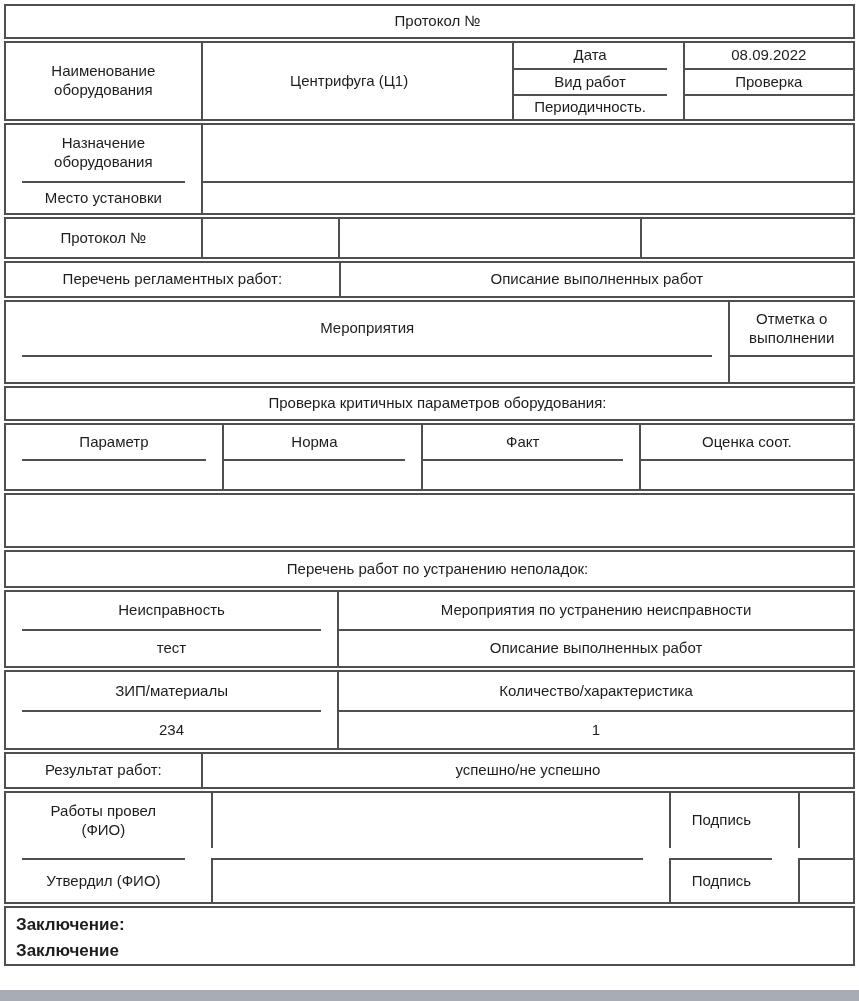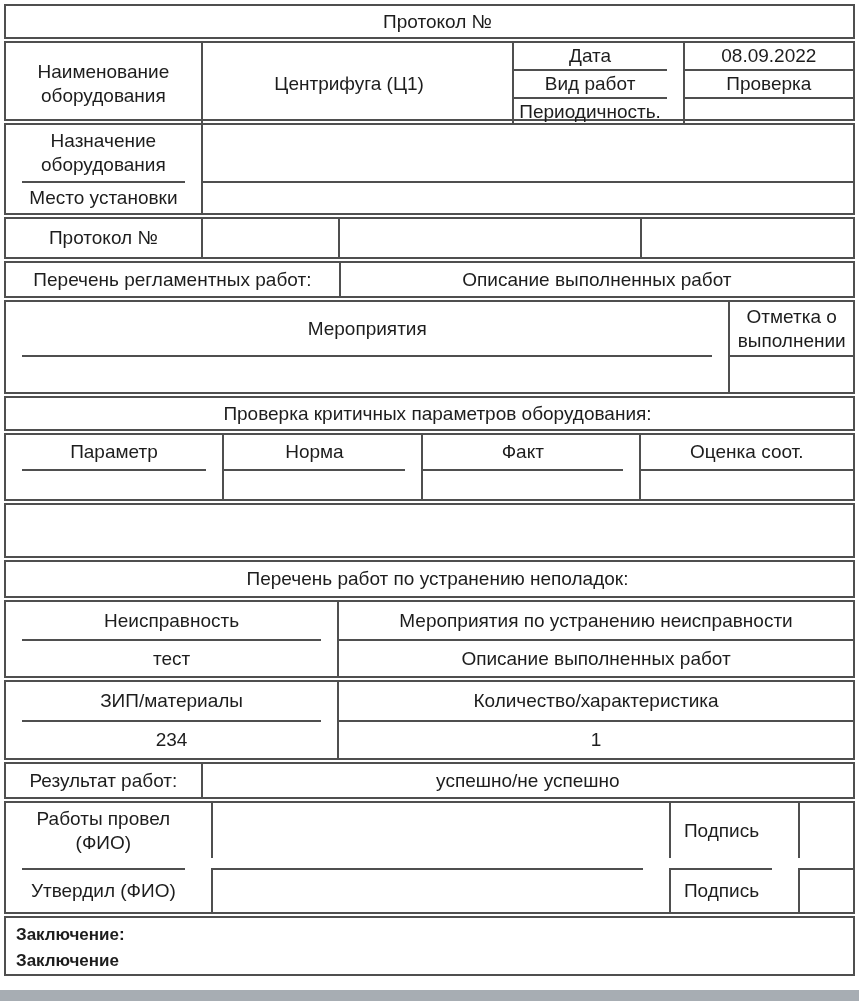--- a/index.html
+++ b/index.html
@@ -8,38 +8,38 @@
   .paper { position:relative; width:859px; height:1001px; background:#fff; padding:4px 4px 0 4px; overflow:hidden; }
   .sec {
     border:2px solid #4f4f4f;
     display:grid;
     margin-bottom:2px;
     background:#fff;
   }
   .cell {
     display:flex; align-items:center; justify-content:center;
     text-align:center; padding:1px 6px;
-    font-size:19px; line-height:1.25;margin-left:16px;
+    font-size:15px; line-height:1.25;margin-left:16px;
   }
   .bl { border-left:2px solid #4f4f4f; }
   .bt { border-top:2px solid #4f4f4f; }
   .left { justify-content:flex-start; text-align:left; }
   .bold { font-weight:bold; }
   .conclusion-block { display:block; padding:4px 10px; font-size:17px; line-height:1.5; }
   .bottom-strip {
     position:absolute; left:0; bottom:0; width:859px; height:11px;
     background:#a7adb3;
   }
   
   .s-title        { grid-template-columns:1fr; height:35px; }
   .s-equip        { grid-template-columns:21.1% 36.7% 20.2% 1fr; grid-template-rows:1fr 1fr 1fr; height:80px; }
   .s-purpose      { grid-template-columns:21.1% 1fr; grid-template-rows:56px 1fr; height:92px; }
   .s-serial       { grid-template-columns:21.1% 16.2% 35.7% 1fr; height:42px; }
   .s-reglist      { grid-template-columns:37.4% 1fr; height:37px; }
-  .s-activities   { grid-template-columns:83.4% 1fr; grid-template-rows:53px 1fr; height:94px; }
+  .s-activities   { grid-template-columns:83.4% 1fr; grid-template-rows:53px 1fr; height:84px; }
   .s-fullrow      { grid-template-columns:1fr; height:35px; }
   .s-params       { grid-template-columns:23.6% 23.5% 25.7% 1fr; grid-template-rows:34px 1fr; height:68px; }
   .s-spacer       { grid-template-columns:1fr; height:55px; }
   .s-faulthdr     { grid-template-columns:1fr; height:38px; }
   .s-faults       { grid-template-columns:37.2% 1fr; grid-template-rows:1fr 1fr; height:78px; }
   .s-mathdr       { grid-template-columns:1fr; height:39px; }
   .s-materials    { grid-template-columns:37.2% 1fr; grid-template-rows:1fr 1fr; height:80px; }
   .s-result       { grid-template-columns:21.1% 1fr; height:37px; }
   .s-signatures   { grid-template-columns:21.1% 52.9% 14.1% 1fr; grid-template-rows:55px 1fr; height:113px;gap:10px; }
   .s-conclusion   { grid-template-columns:1fr; height:60px; }

